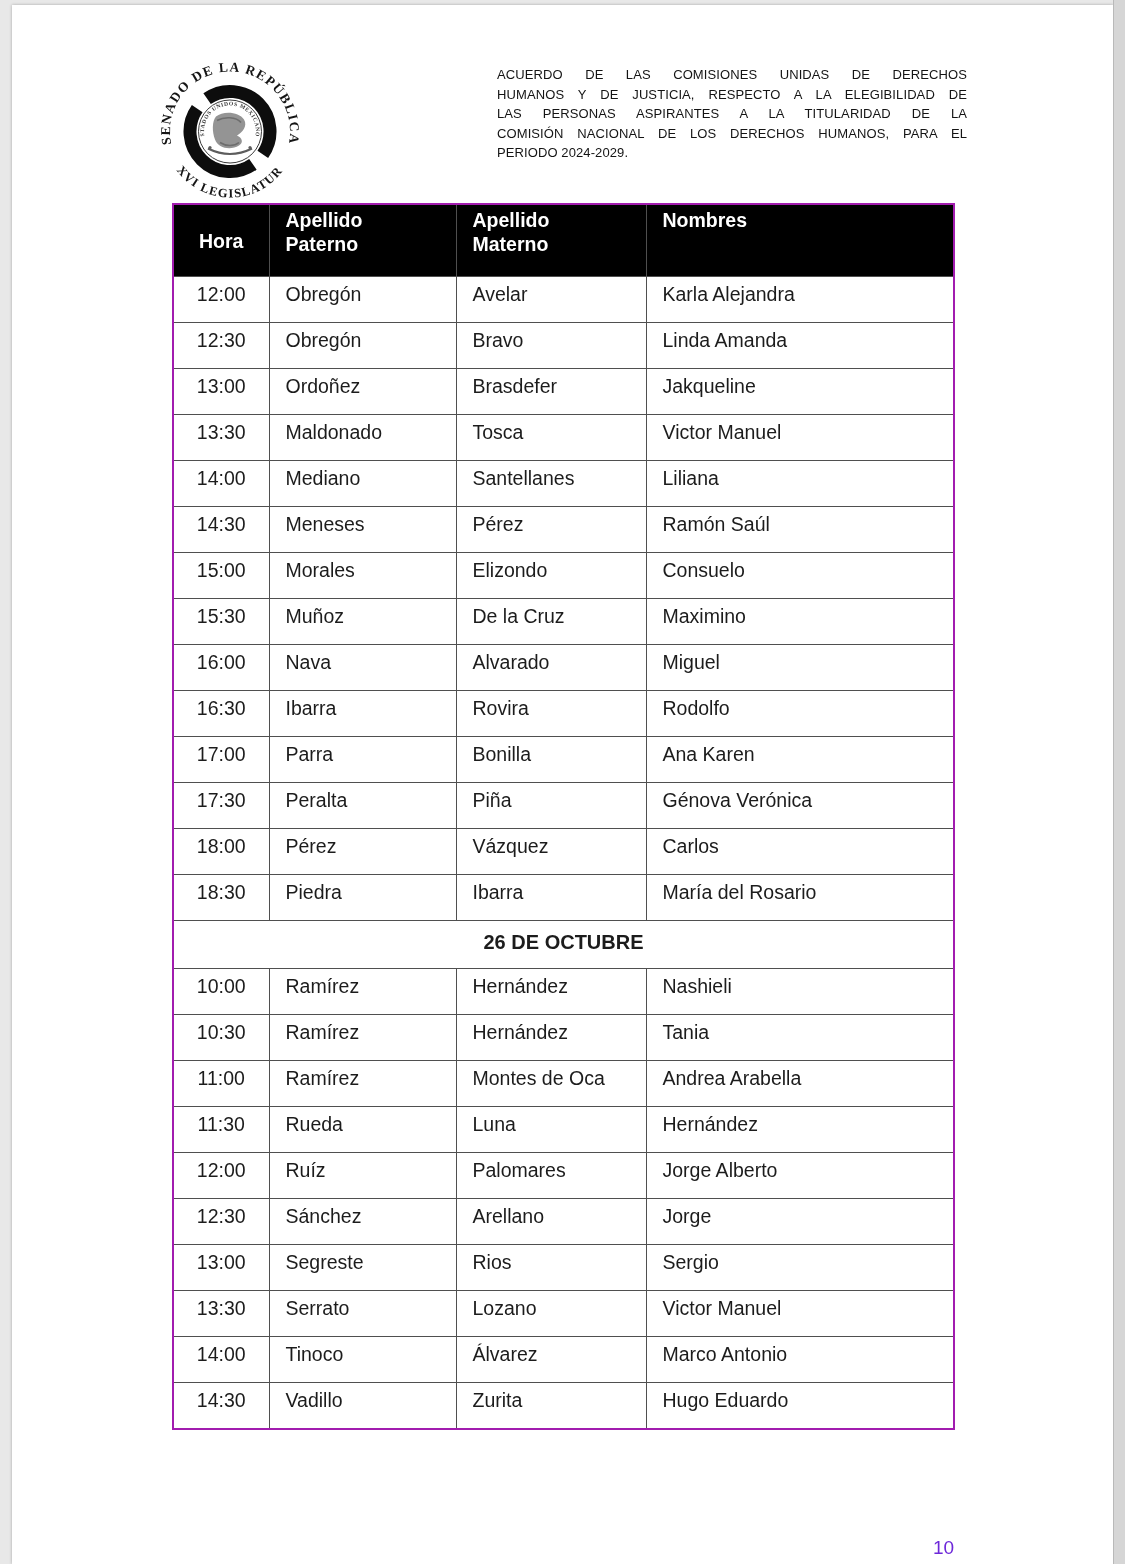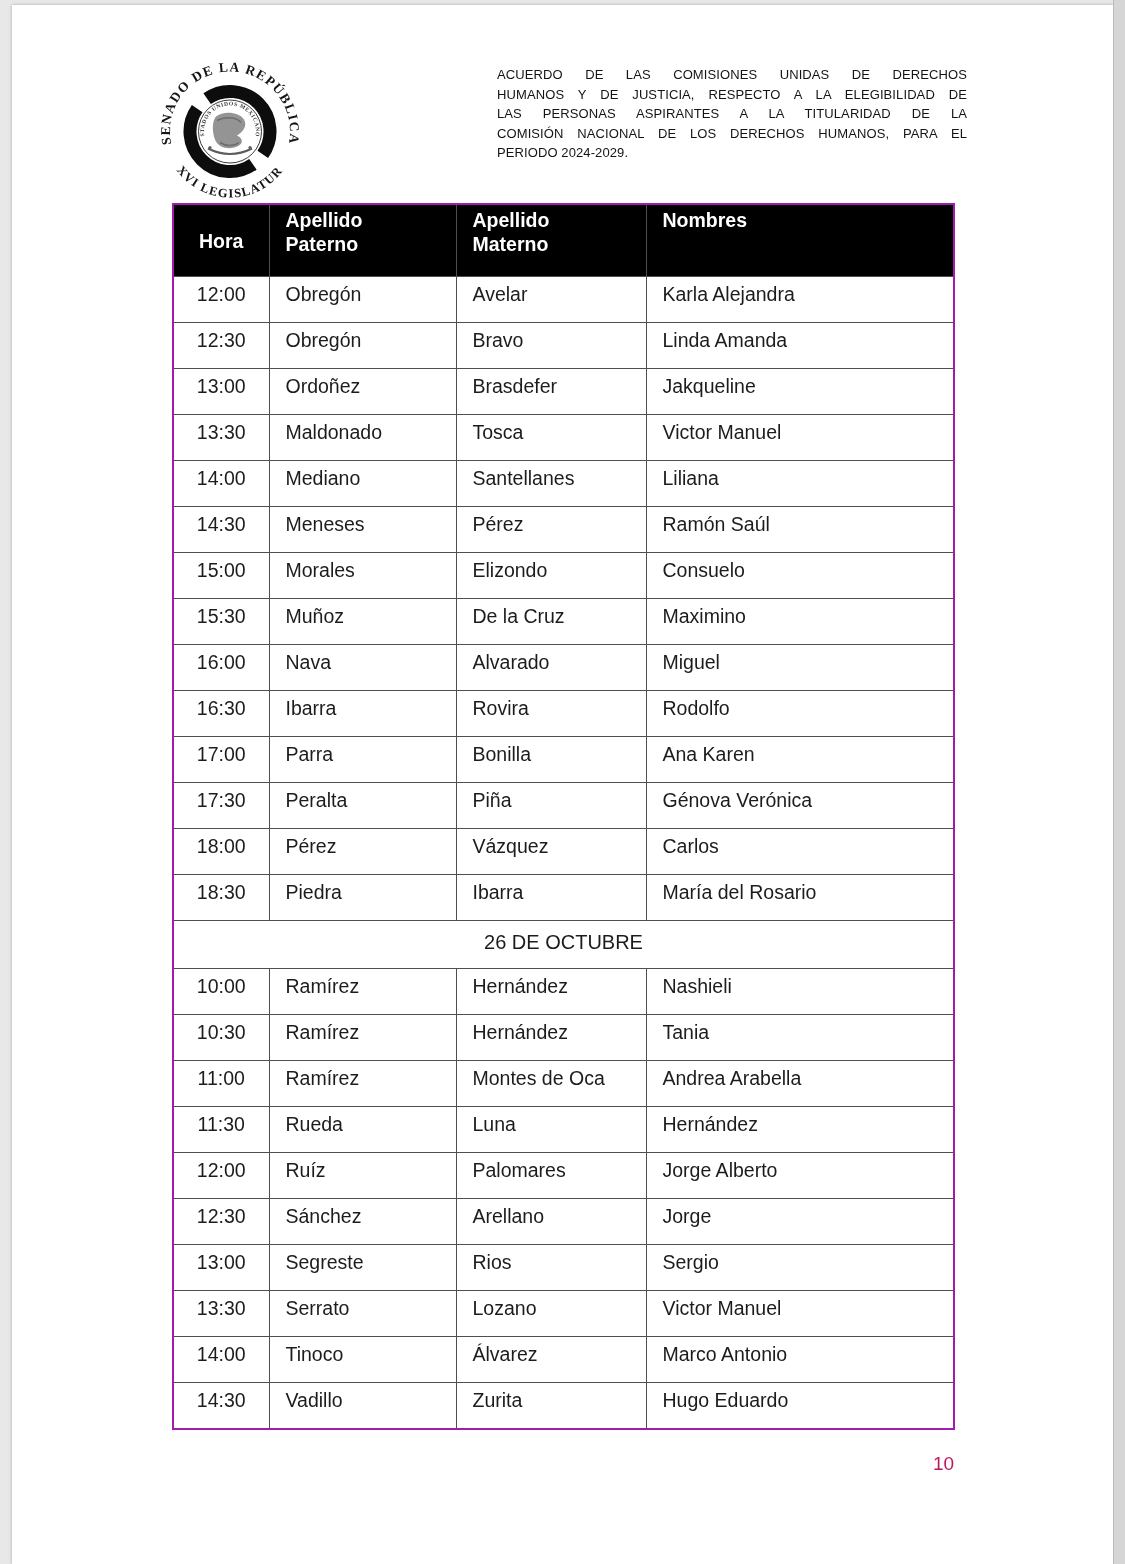--- a/index.html
+++ b/index.html
@@ -76,30 +76,30 @@
     padding: 5px 6px 0 16px;
     background: #ffffff;
   }
   .schedule td.c-hora {
     text-align: center;
     padding-left: 2px; padding-right: 2px;
   }
   .schedule tr.section-row { height: 48px; }
   .schedule tr.section-row td {
     text-align: center;
-    font-weight: normal;
+    font-weight: bold;
     font-size: 20px;
     vertical-align: middle;
     padding: 0 0 6px 0;
   }
   .page-number {
     position: absolute;
-    left: 921px; top: 1448px;
+    left: 921px; top: 1532px;
     font-size: 19px;
-    color: #be185d;
+    color: #6d28d9;
   }
 </style>
 </head>
 <body>
 
 <div class="page">
 
   <div class="logo">
     <svg width="180" height="158" viewBox="0 0 180 155">
       <defs>

